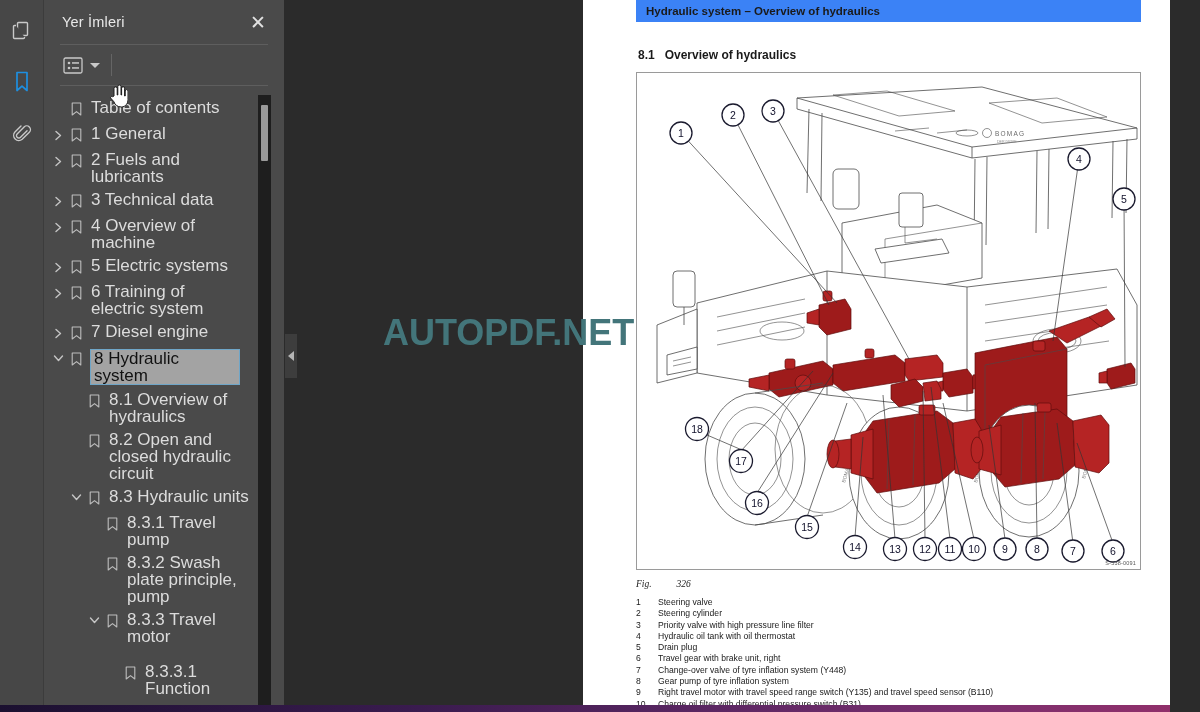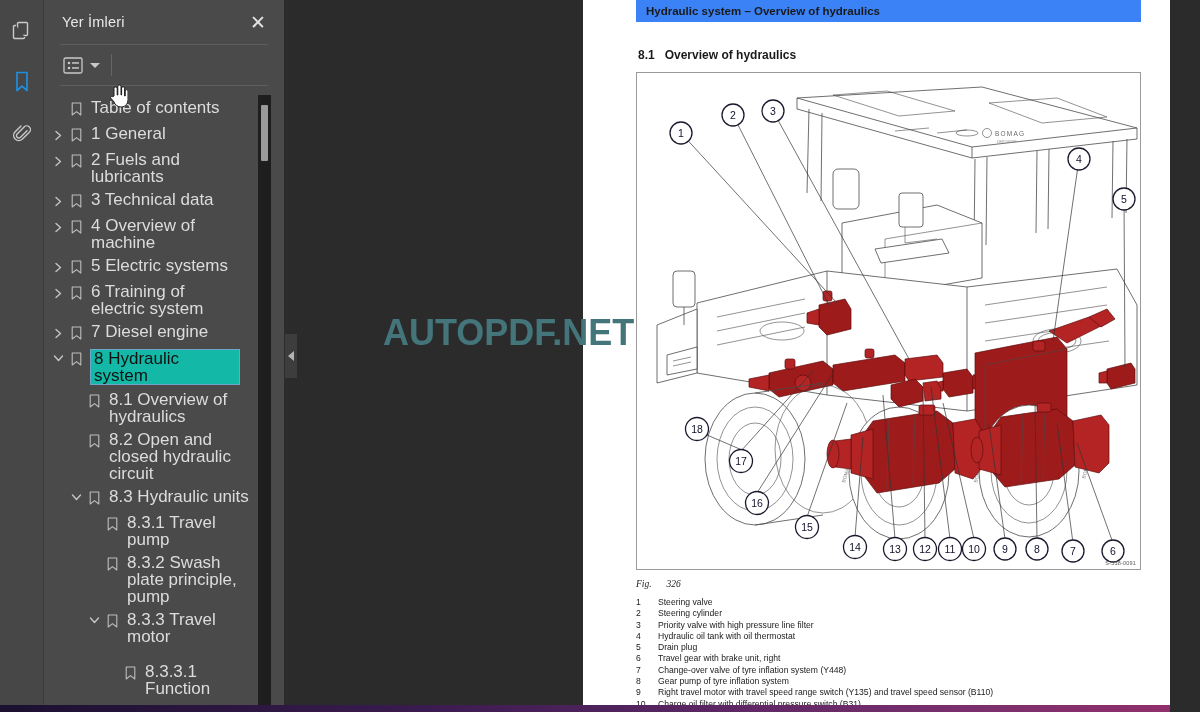--- a/index.html
+++ b/index.html
@@ -63,21 +63,21 @@
   .twisty {
     width: 16px; flex: none; display: flex; align-items: flex-start; justify-content: center;
     padding-top: 5px; color: #c5c5c5;
   }
   .bm-icon { width: 20px; flex: none; display: flex; justify-content: center; padding-top: 3px; }
   .node-label {
     color: #dcdcdc; font-size: 17px; line-height: 17px; padding-left: 5px;
     max-width: 150px;
   }
   .node.selected .node-label {
-    background: #14b8a6; color: #111; border: 1px solid #6fa6c8; padding: 0 3px; margin-left: 4px;
+    background: #a3a3a3; color: #111; border: 1px solid #6fa6c8; padding: 0 3px; margin-left: 4px;
   }
   .sb-track {
     position: absolute; left: 258px; top: 95px; width: 13px; height: 612px; background: #1e1e1e;
   }
   .sb-thumb {
     position: absolute; left: 3px; top: 10px; width: 7px; height: 56px;
     background: #9a9a9a; border-radius: 1px;
   }
 
   
@@ -114,21 +114,21 @@
   }
   .fig-id {
     position: absolute; right: 4px; bottom: 3px; font-size: 5.5px; color: #555;
     font-family: "Liberation Sans", sans-serif; letter-spacing: .2px;
   }
 
   .fig-caption {
     position: absolute; left: 53px; top: 579px; font-size: 9.5px; font-style: italic;
     color: #1a1a1a; font-family: "Liberation Serif", serif;
   }
-  .fig-caption .fno { margin-left: 15px; }
+  .fig-caption .fno { margin-left: 25px; }
 
   .legend {
     position: absolute; left: 53px; top: 597px; width: 520px;
   }
   .legend-row { display: flex; font-size: 8.6px; line-height: 11.3px; color: #1a1a1a; }
   .legend-row .k { width: 22px; flex: none; }
   .legend-row .v { flex: 1; }
 
   
   .watermark {

